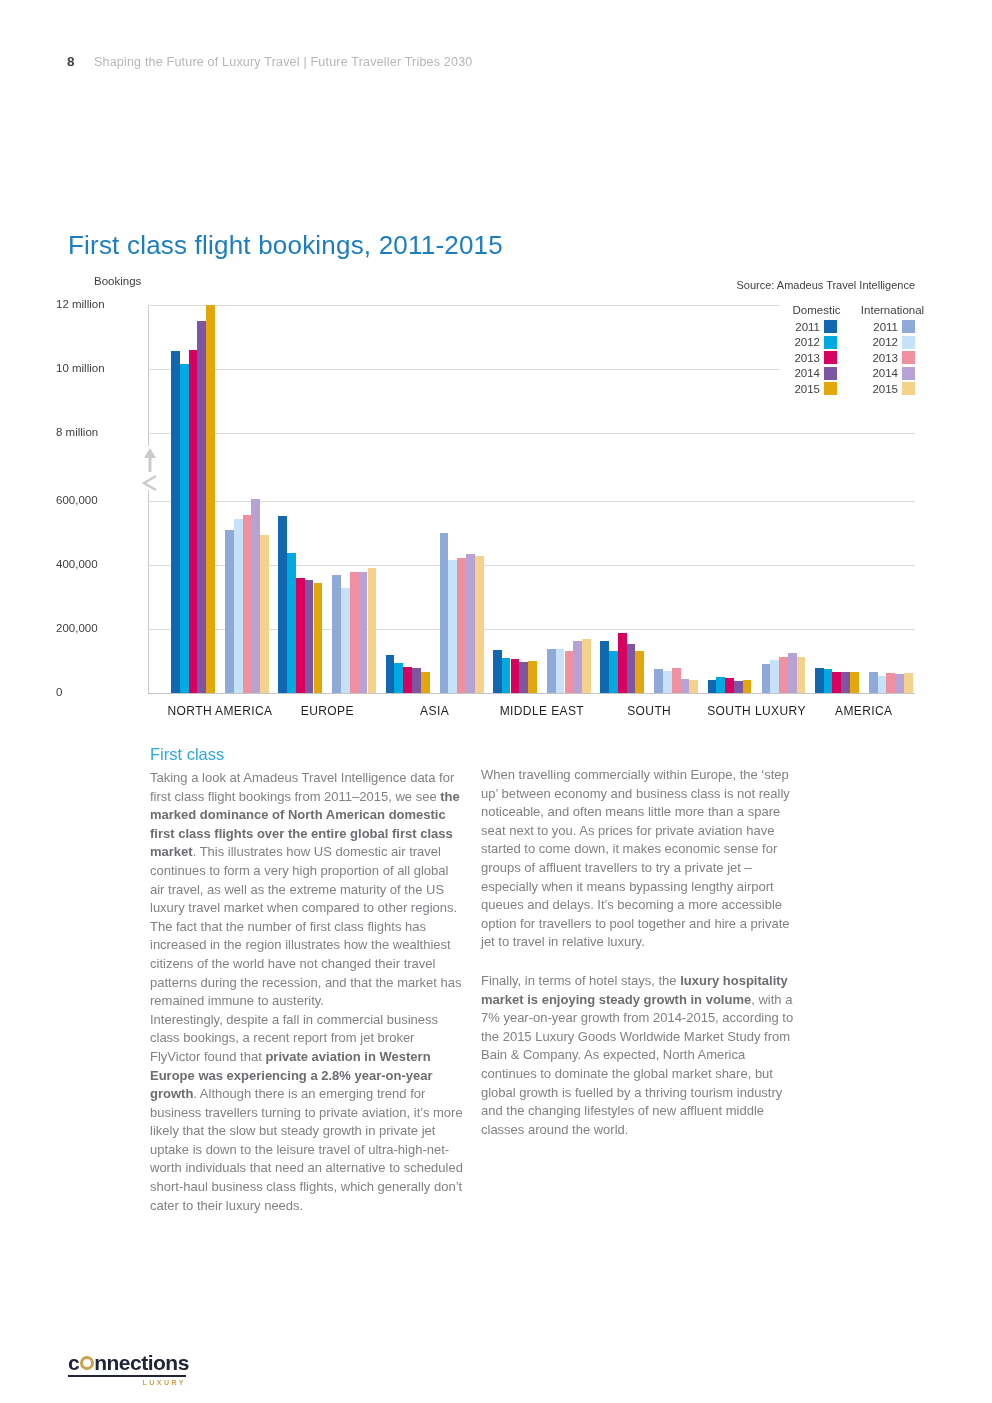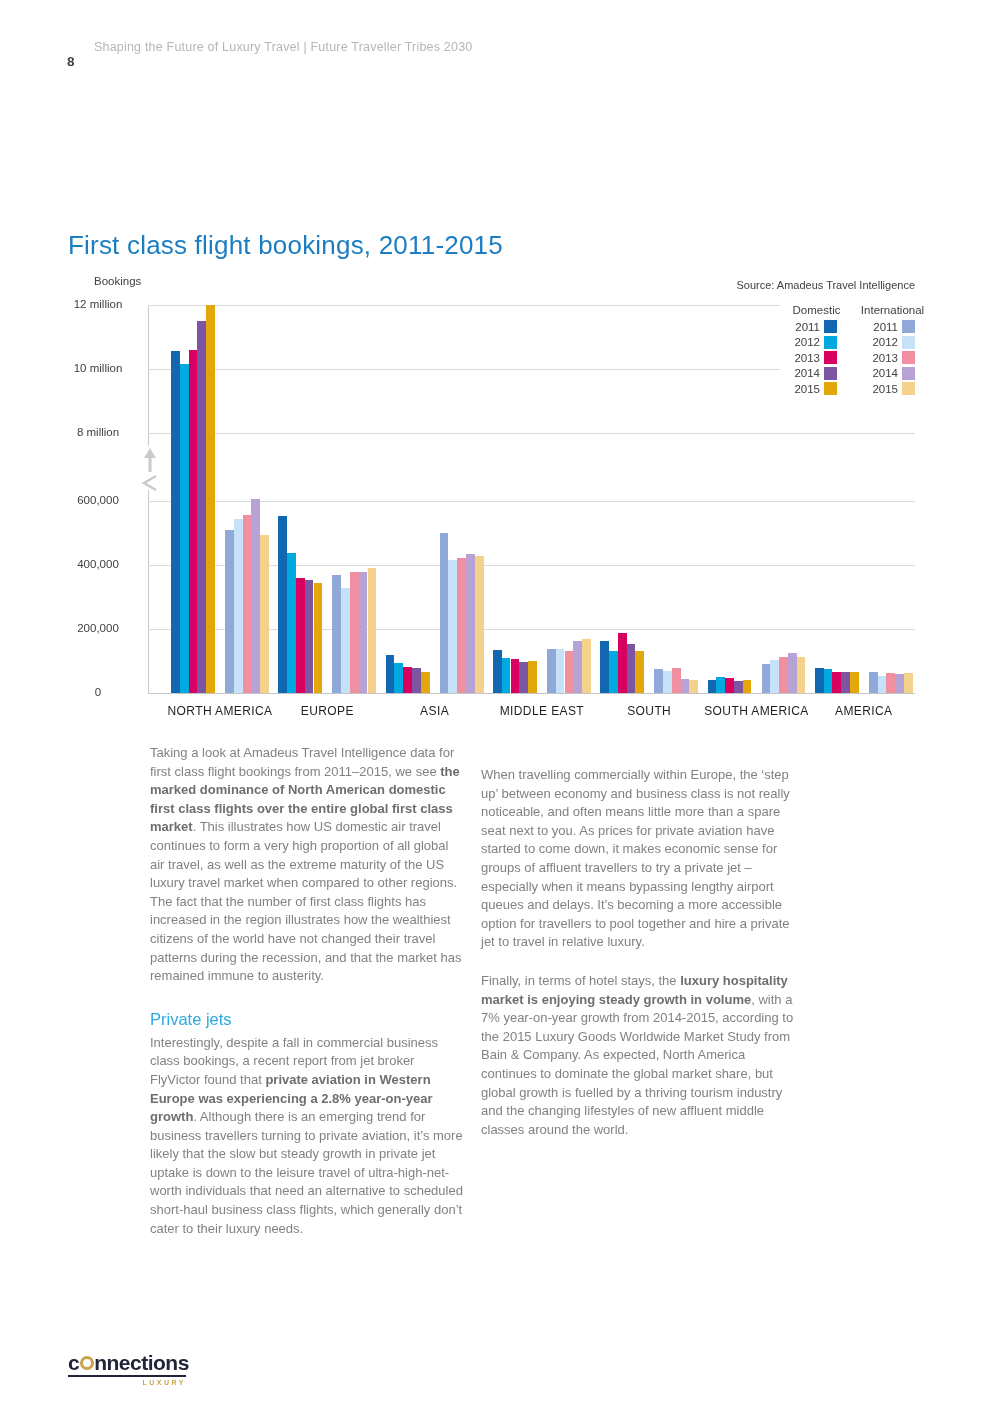--- a/index.html
+++ b/index.html
@@ -5,32 +5,32 @@
   html,body{margin:0;padding:0;}
   body{
     width:992px;height:1403px;position:relative;background:#ffffff;
     font-family:"Liberation Sans","DejaVu Sans",sans-serif;
     -webkit-font-smoothing:antialiased;
   }
   .abs{position:absolute;}
 
   
   #page-number{left:67px;top:54px;font-size:13.5px;color:#414042;font-weight:bold;}
-  #running-header{left:94px;top:40px;font-size:12.5px;color:#b4b6b8;letter-spacing:.2px;}
+  #running-header{left:94px;top:55px;font-size:12.5px;color:#b4b6b8;letter-spacing:.2px;}
 
   
   #page-title{left:68px;top:230px;font-size:26px;color:#1c7ec2;font-weight:500;letter-spacing:.2px;}
 
   
   #chart{left:0;top:0;width:992px;height:740px;}
   #chart-ylabel{left:94px;top:275px;font-size:11.5px;color:#414042;}
   #chart-source{right:77px;top:279px;font-size:11px;color:#414042;}
   .gridline{position:absolute;height:1px;background:#dbdbdc;}
   .gridline.zero{background:#c3c4c6;}
-  .ytick{position:absolute;width:84px;text-align:center;font-size:11.5px;color:#414042;}
+  .ytick{position:absolute;width:84px;text-align:left;font-size:11.5px;color:#414042;}
   .xlabel{position:absolute;top:704px;width:130px;text-align:center;font-size:12px;color:#1f1f1f;letter-spacing:.4px;}
   .bar{position:absolute;}
   .yaxis-seg{position:absolute;width:1px;background:#c9cacb;}
   #axis-break-icon{left:140px;top:446px;}
 
   
   #legend{left:780px;top:302px;width:140px;background:#ffffff;padding:2px 0 4px 0;}
   #legend .lg-head{display:grid;grid-template-columns:56px 14px 56px 14px;column-gap:3px;font-size:11.5px;color:#414042;margin-bottom:3px;}
   #legend .lg-head span{grid-column:span 2;text-align:center;}
   .lg-row{display:grid;grid-template-columns:40px 13px 57px 13px;column-gap:4px;align-items:center;height:15.5px;}
@@ -158,21 +158,21 @@
       <div class="bar" title="ASIA International 2015" style="left: 474.8px; top: 556.36px; width: 8.8px; height: 136.64px; background: rgb(244, 210, 140);"></div>
       <div class="bar" title="MIDDLE EAST International 2015" style="left: 582.1px; top: 638.92px; width: 8.8px; height: 54.08px; background: rgb(244, 210, 140);"></div>
       <div class="bar" title="AFRICA International 2015" style="left: 689.4px; top: 680.2px; width: 8.8px; height: 12.8px; background: rgb(244, 210, 140);"></div>
       <div class="bar" title="SOUTH AMERICA International 2015" style="left: 796.7px; top: 657.16px; width: 8.8px; height: 35.84px; background: rgb(244, 210, 140);"></div>
       <div class="bar" title="OCEANIA International 2015" style="left: 904px; top: 673.16px; width: 8.8px; height: 19.84px; background: rgb(244, 210, 140);"></div>
       <div class="xlabel" style="left: 155px;">NORTH AMERICA</div>
       <div class="xlabel" style="left: 262.3px;">EUROPE</div>
       <div class="xlabel" style="left: 369.6px;">ASIA</div>
       <div class="xlabel" style="left: 476.9px;">MIDDLE EAST</div>
       <div class="xlabel" style="left: 584.2px;">SOUTH</div>
-      <div class="xlabel" style="left: 691.5px;">SOUTH AMERICA</div>
+      <div class="xlabel" style="left: 691.5px;">SOUTH LUXURY</div>
       <div class="xlabel" style="left: 798.8px;">AMERICA</div>
     </div>
 
   <div class="abs" id="legend">
     <div class="lg-head">
       <span>Domestic</span>
       <span>International</span>
     </div>
     <div id="legend-rows">
         <div class="lg-row">
@@ -203,22 +203,22 @@
           <span class="lg-year">2015</span>
           <span class="lg-sw" style="background: rgb(227, 166, 11);"></span>
           <span class="lg-year">2015</span>
           <span class="lg-sw" style="background: rgb(244, 210, 140);"></span>
         </div>
       </div>
   </div>
 </div>
 
 <div class="col" id="left-col">
+  <h2 class="section-h">First class</h2>
   <p><span>Taking a look at Amadeus Travel Intelligence data for first class flight bookings from 2011–2015, we see </span><span class="b">the marked dominance of North American domestic first class flights over the entire global first class market</span><span>. This illustrates how US domestic air travel continues to form a very high proportion of all global air travel, as well as the extreme maturity of the US luxury travel market when compared to other regions. The fact that the number of first class flights has increased in the region illustrates how the wealthiest citizens of the world have not changed their travel patterns during the recession, and that the market has remained immune to austerity.</span></p>
-  <h2 class="section-h second">Private jets</h2>
   <p><span>Interestingly, despite a fall in commercial business class bookings, a recent report from jet broker FlyVictor found that </span><span class="b">private aviation in Western Europe was experiencing a 2.8% year-on-year growth</span><span>. Although there is an emerging trend for business travellers turning to private aviation, it’s more likely that the slow but steady growth in private jet uptake is down to the leisure travel of ultra-high-net-worth individuals that need an alternative to scheduled short-haul business class flights, which generally don’t cater to their luxury needs.</span></p>
 </div>
 
 <div class="col" id="right-col">
   <p><span>When travelling commercially within Europe, the ‘step up’ between economy and business class is not really noticeable, and often means little more than a spare seat next to you. As prices for private aviation have started to come down, it makes economic sense for groups of affluent travellers to try a private jet – especially when it means bypassing lengthy airport queues and delays. It’s becoming a more accessible option for travellers to pool together and hire a private jet to travel in relative luxury.</span></p>
   <p class="second"><span>Finally, in terms of hotel stays, the </span><span class="b">luxury hospitality market is enjoying steady growth in volume</span><span>, with a 7% year-on-year growth from 2014-2015, according to the 2015 Luxury Goods Worldwide Market Study from Bain &amp; Company. As expected, North America continues to dominate the global market share, but global growth is fuelled by a thriving tourism industry and the changing lifestyles of new affluent middle classes around the world.</span></p>
 </div>
 
 <div class="abs" id="logo">
   <div class="word"><span>c</span><span class="o-swirl"></span><span>nnections</span></div>

